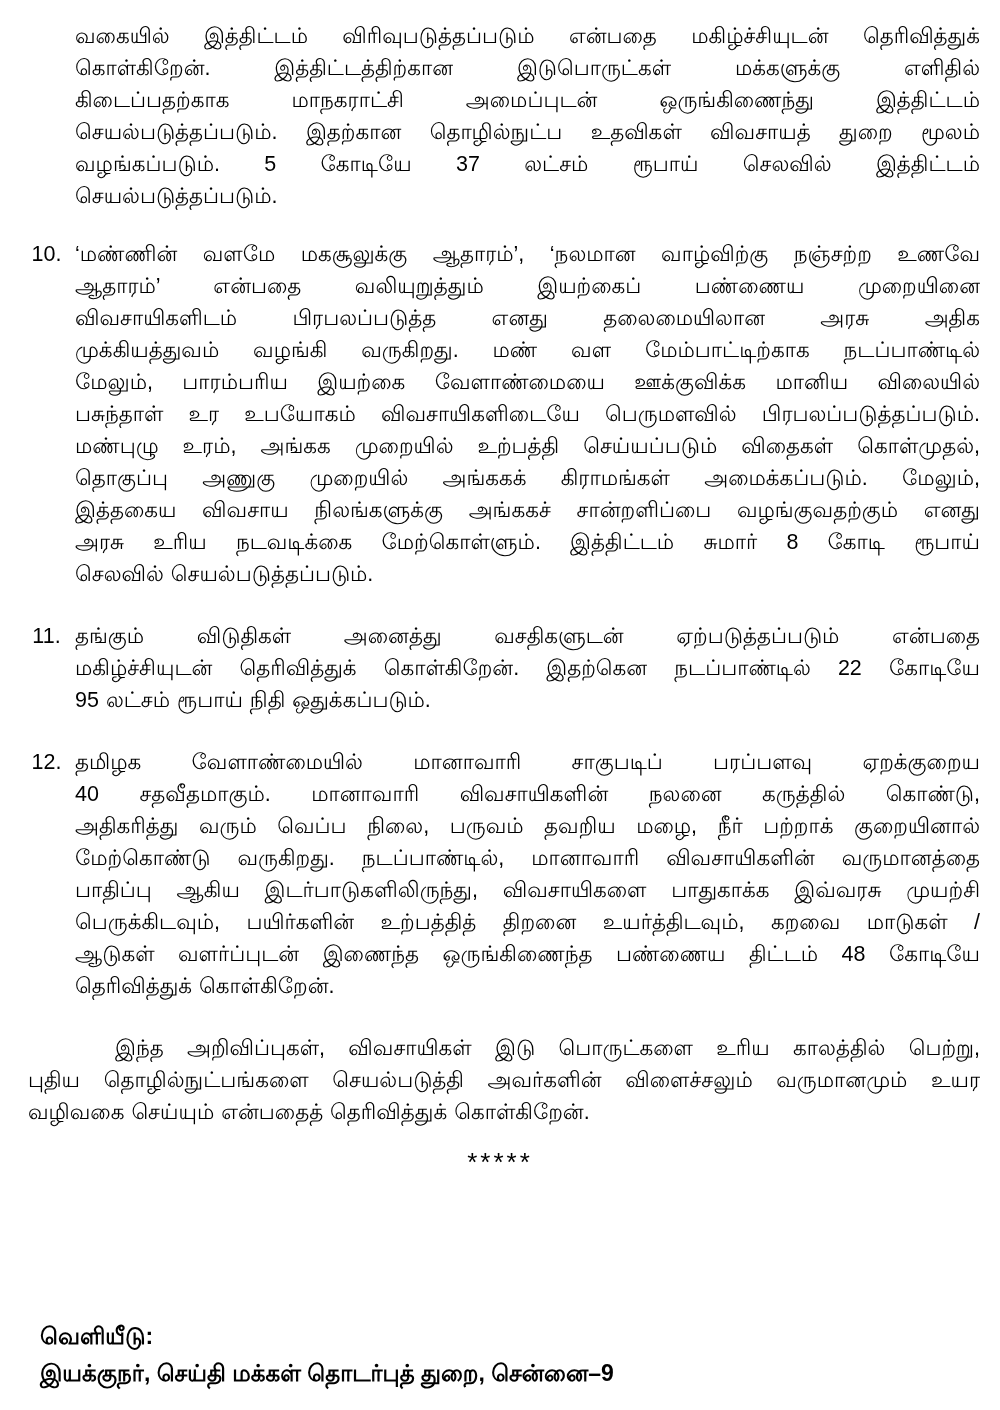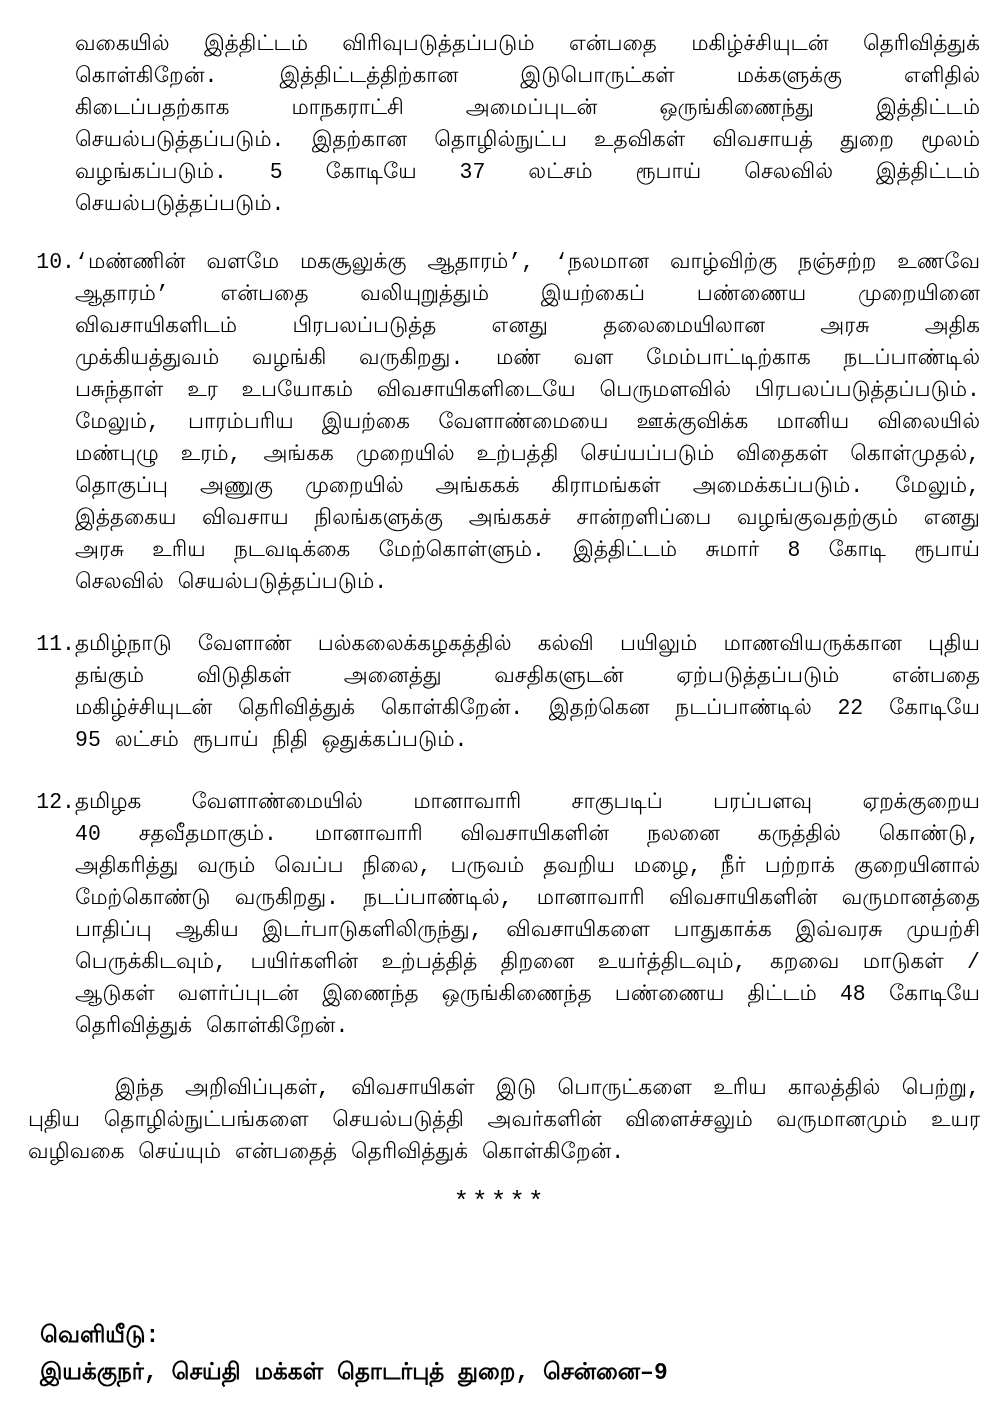--- a/index.html
+++ b/index.html
@@ -7,25 +7,25 @@
     padding: 0;
     background: #ffffff;
   }
   .page {
     position: relative;
     width: 1000px;
     height: 1410px;
     margin: 0 auto;
     background: #ffffff;
     color: #000000;
-    font-family: Liberation Mono, monospace;
+    font-family: Liberation Sans, sans-serif;
     font-size: 21.5px;
     line-height: 32px;
     box-sizing: border-box;
-    padding-top: 28px;
+    padding-top: 20px;
     overflow: hidden;
   }
   
   .line {
     text-align: justify;
     text-align-last: justify;
     white-space: normal;
     word-spacing: 1px;
   }
   .line.last {
@@ -36,21 +36,21 @@
   }
   .numbered-item {
     position: relative;
     margin: 0 20px 30px 75px;
   }
   .item-number {
     position: absolute;
     left: -57px;
     top: 0;
     width: 57px;
-    text-align: right;
+    text-align: center;
   }
   .para-closing {
     margin: 12px 20px 0 28px;
   }
   .para-closing .line:first-child {
     text-indent: 87px;
   }
   .separator {
     margin-top: 18px;
     text-align: center;
@@ -82,34 +82,33 @@
       <div class="line last">செயல்படுத்தப்படும்.</div>
     </div>
 
   <div class="numbered-item">
     <span class="item-number">10.</span>
     <div class="item-body">
         <div class="line">‘மண்ணின் வளமே மகசூலுக்கு ஆதாரம்’, ‘நலமான வாழ்விற்கு நஞ்சற்ற உணவே</div>
         <div class="line">ஆதாரம்’ என்பதை வலியுறுத்தும் இயற்கைப் பண்ணைய முறையினை</div>
         <div class="line">விவசாயிகளிடம் பிரபலப்படுத்த எனது தலைமையிலான அரசு அதிக</div>
         <div class="line">முக்கியத்துவம் வழங்கி வருகிறது. மண் வள மேம்பாட்டிற்காக நடப்பாண்டில்</div>
+        <div class="line">மேலும், பாரம்பரிய இயற்கை வேளாண்மையை ஊக்குவிக்க மானிய விலையில்</div>
         <div class="line">பசுந்தாள் உர உபயோகம் விவசாயிகளிடையே பெருமளவில் பிரபலப்படுத்தப்படும்.</div>
-        <div class="line">மேலும், பாரம்பரிய இயற்கை வேளாண்மையை ஊக்குவிக்க மானிய விலையில்</div>
         <div class="line">மண்புழு உரம், அங்கக முறையில் உற்பத்தி செய்யப்படும் விதைகள் கொள்முதல்,</div>
         <div class="line">தொகுப்பு அணுகு முறையில் அங்ககக் கிராமங்கள் அமைக்கப்படும். மேலும்,</div>
         <div class="line">இத்தகைய விவசாய நிலங்களுக்கு அங்ககச் சான்றளிப்பை வழங்குவதற்கும் எனது</div>
         <div class="line">அரசு உரிய நடவடிக்கை மேற்கொள்ளும். இத்திட்டம் சுமார் 8 கோடி ரூபாய்</div>
         <div class="line last">செலவில் செயல்படுத்தப்படும்.</div>
       </div>
   </div>
 
   <div class="numbered-item">
     <span class="item-number">11.</span>
     <div class="item-body">
-        <div class="line">தமிழ்நாடு வேளாண் பல்கலைக்கழகத்தில் கல்வி பயிலும் மாணவியருக்கான புதிய</div>
         <div class="line">தங்கும் விடுதிகள் அனைத்து வசதிகளுடன் ஏற்படுத்தப்படும் என்பதை</div>
         <div class="line">மகிழ்ச்சியுடன் தெரிவித்துக் கொள்கிறேன். இதற்கென நடப்பாண்டில் 22 கோடியே</div>
         <div class="line last">95 லட்சம் ரூபாய் நிதி ஒதுக்கப்படும்.</div>
       </div>
   </div>
 
   <div class="numbered-item">
     <span class="item-number">12.</span>
     <div class="item-body">
         <div class="line">தமிழக வேளாண்மையில் மானாவாரி சாகுபடிப் பரப்பளவு ஏறக்குறைய</div>

